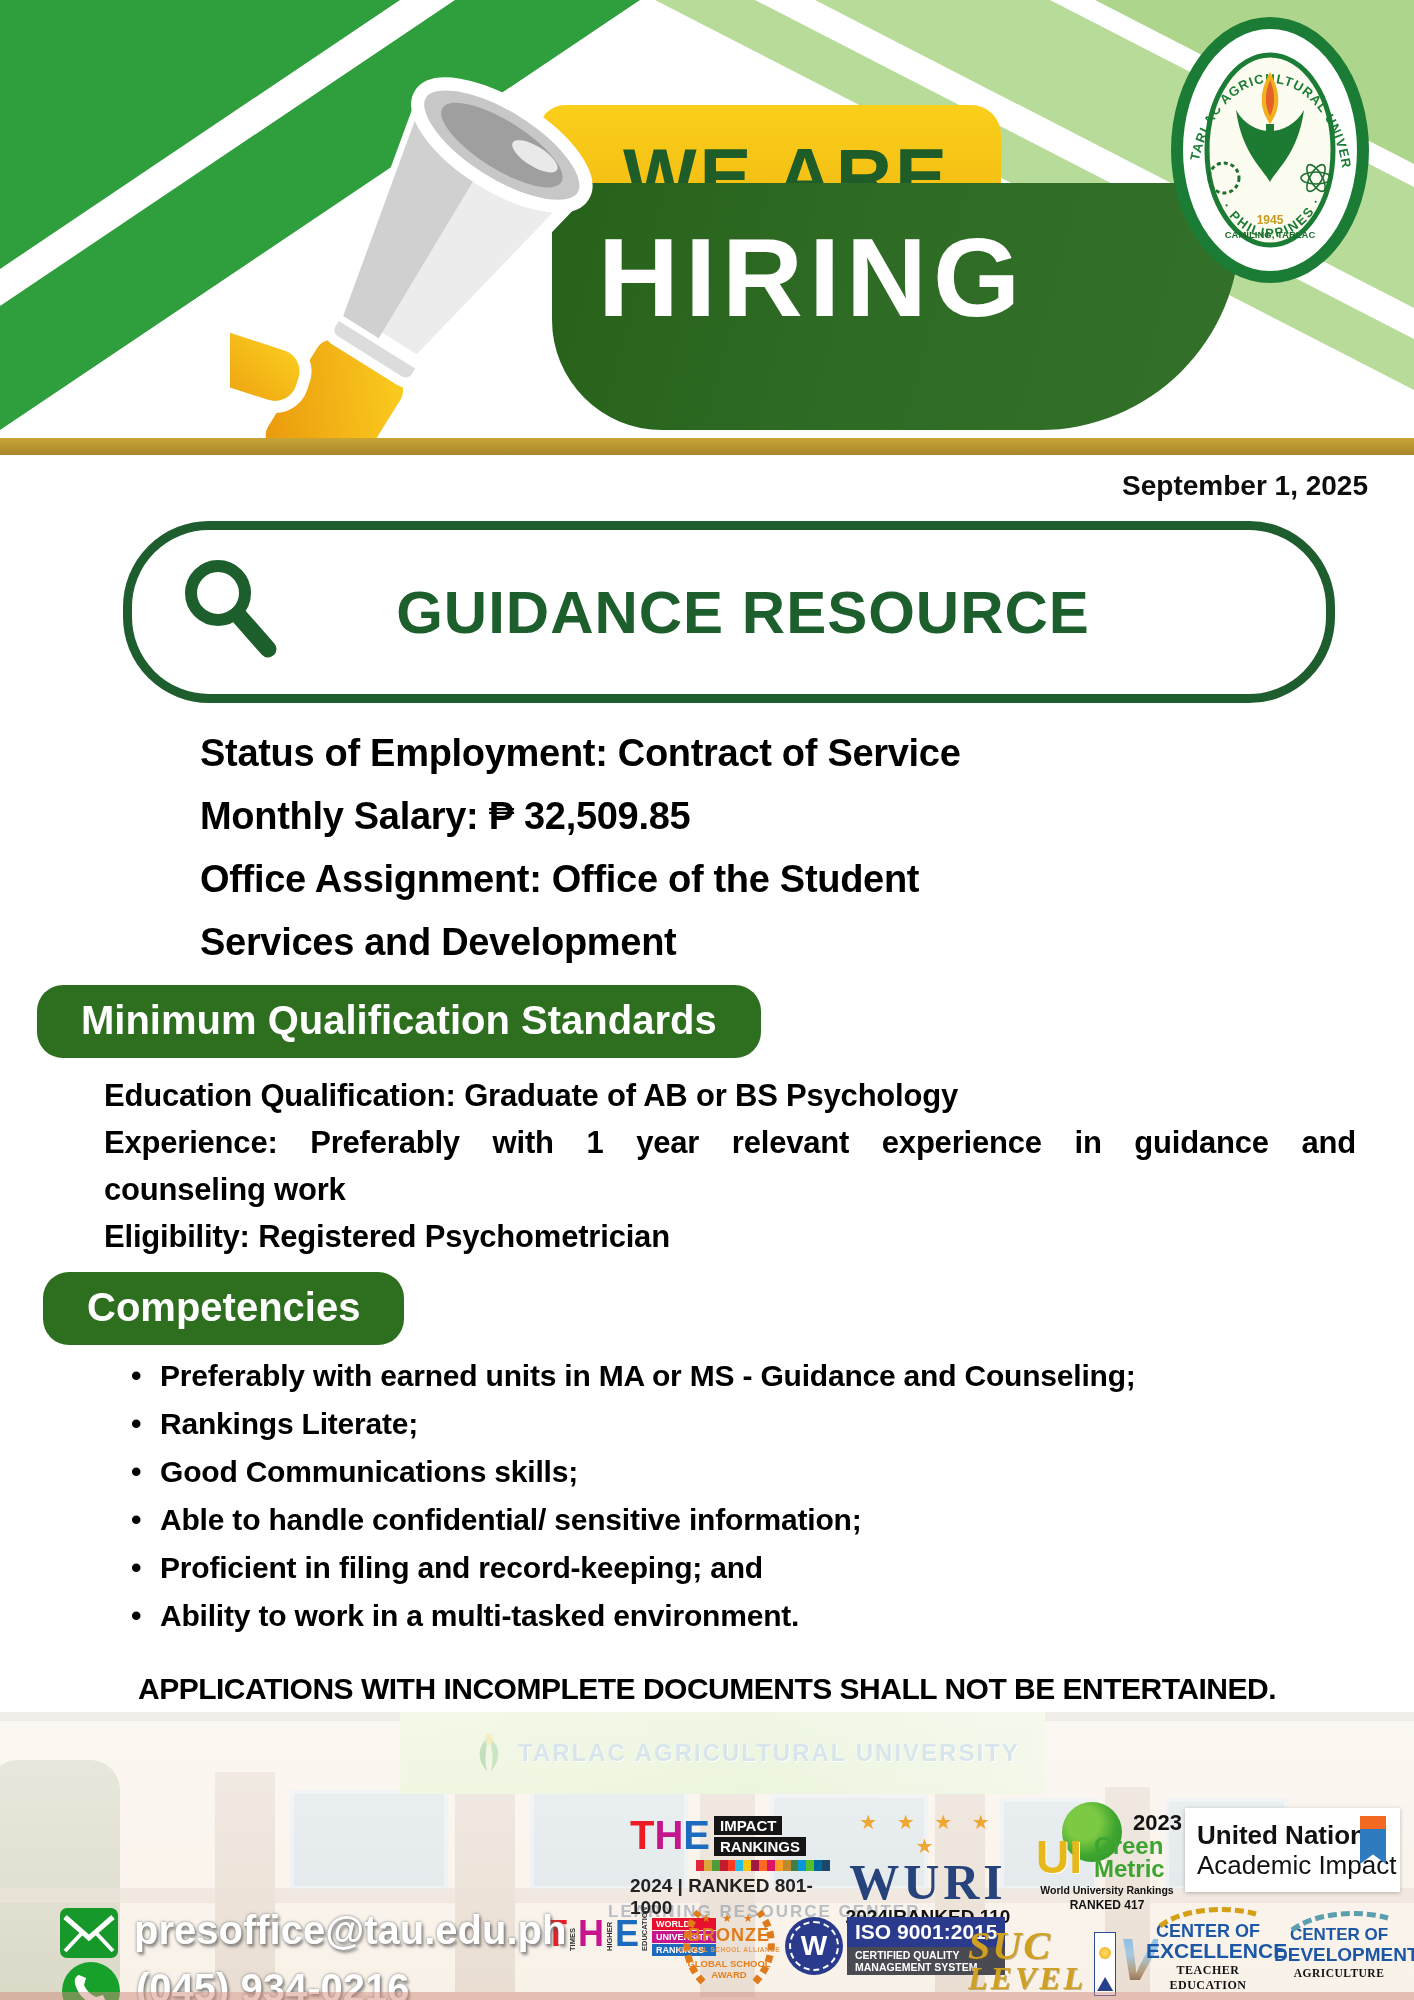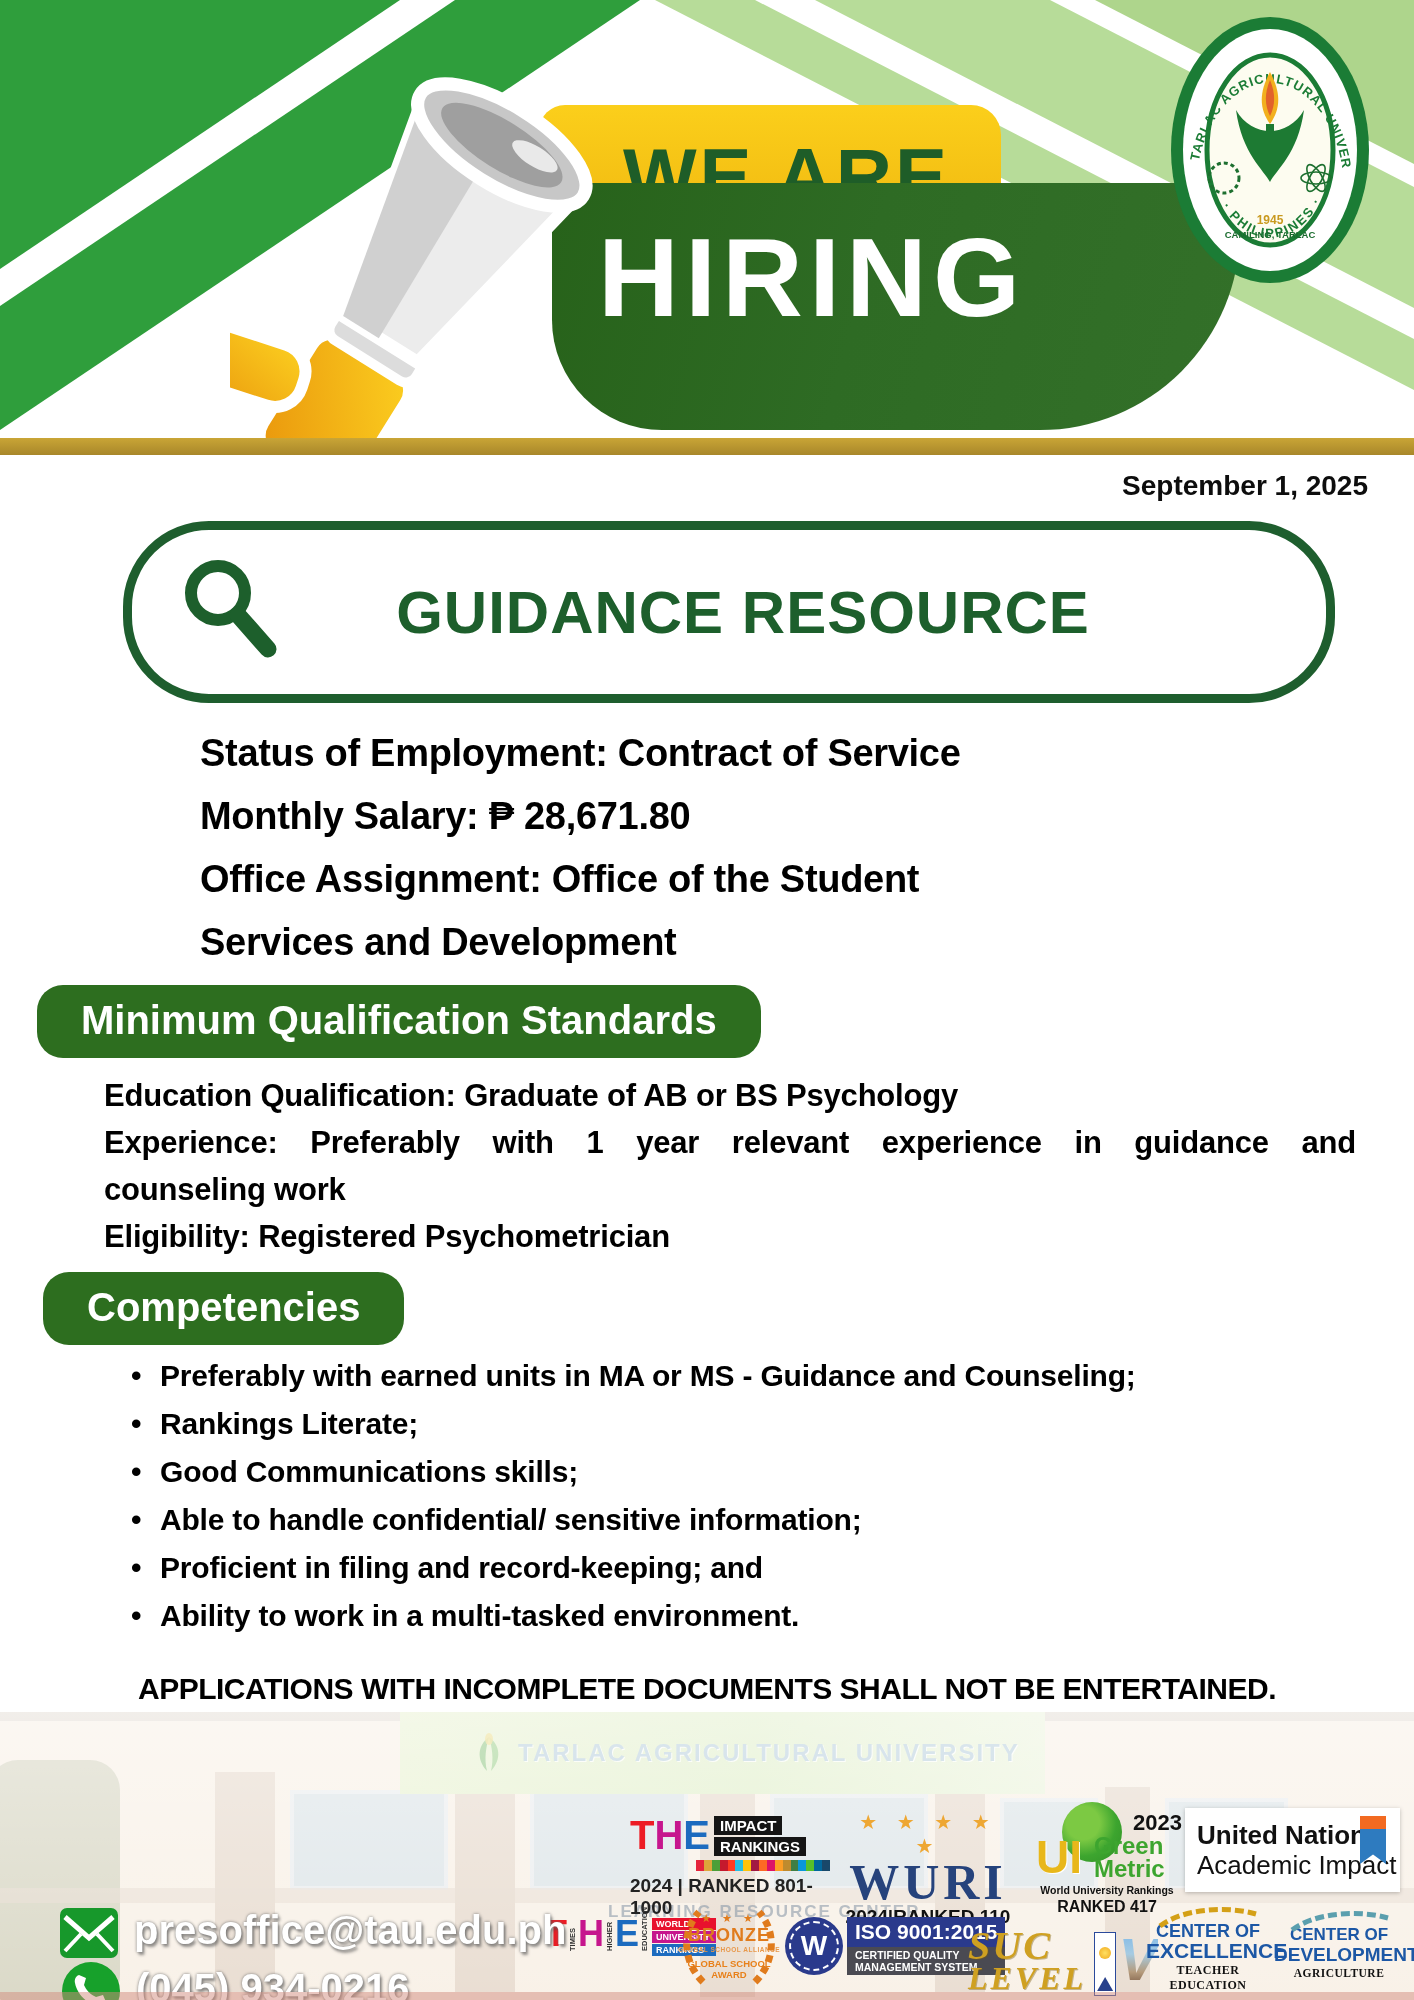--- a/index.html
+++ b/index.html
@@ -68,21 +68,21 @@
   #wuri-name{font-family:"Liberation Serif","DejaVu Serif",serif;font-size:50px;line-height:48px;
     font-weight:700;color:#26437c;letter-spacing:4px;}
   
   #gm-globe{position:absolute;left:30px;top:-6px;width:60px;height:60px;border-radius:50%;
     background:radial-gradient(circle at 35% 35%,#7cc943 0 30%,#3da52f 60%,#2f8f26);}
   #gm-ui{position:absolute;left:4px;top:22px;font-size:46px;font-weight:900;color:#e8b71a;
     text-shadow:1px 1px 0 #fff;}
   #gm-words{position:absolute;left:62px;top:26px;font-size:24px;line-height:23px;font-weight:700;color:#3da52f;}
   #gm-year{position:absolute;right:0;top:2px;font-size:22px;font-weight:900;color:#111;}
   #gm-sub{position:absolute;left:0;top:76px;width:150px;text-align:center;font-size:10.5px;font-weight:700;color:#111;}
-  #gm-rank{position:absolute;left:0;top:90px;width:150px;text-align:center;font-size:16px;font-weight:900;color:#111;}
+  #gm-rank{position:absolute;left:0;top:90px;width:150px;text-align:center;font-size:12px;font-weight:900;color:#111;}
   
   #logo-unai{width:215px;height:84px;background:#fff;box-shadow:0 1px 4px rgba(0,0,0,.25);}
   #unai-text{position:absolute;left:12px;top:12px;font-size:26px;line-height:30px;color:#111;}
   #unai-bookmark{position:absolute;right:14px;top:8px;width:26px;height:48px;
     background:linear-gradient(180deg,#f26a21 0 13px,#2e7bbf 13px);
     clip-path:polygon(0 0,100% 0,100% 100%,50% 80%,0 100%);}
   
   #logo-thewur{display:flex;align-items:flex-start;}
   .wur-letter{font-weight:900;font-size:36px;line-height:34px;}
   .wur-vert{writing-mode:vertical-rl;transform:rotate(180deg);font-size:7.5px;font-weight:700;color:#333;height:34px;margin:0 1px;}
@@ -200,21 +200,21 @@
   <div id="search-pill">
     <svg class="icon" width="100" height="110" viewBox="0 0 100 110">
       <circle cx="38" cy="36" r="27" fill="none" stroke="#1d5f2c" stroke-width="12"></circle>
       <line x1="58" y1="58" x2="88" y2="92" stroke="#1d5f2c" stroke-width="17" stroke-linecap="round"></line>
     </svg>
     <div class="title">GUIDANCE RESOURCE</div>
   </div>
 
   <div id="details">
     <div>Status of Employment: Contract of Service</div>
-    <div>Monthly Salary: ₱ 28,671.80</div>
+    <div>Monthly Salary: ₱ 32,509.85</div>
     <div>Office Assignment: Office of the Student</div>
     <div>Services and Development</div>
   </div>
 
   <div class="pill-heading" style="left:37px;top:985px;">Minimum Qualification Standards</div>
   <div id="qual-text">
     <div>Education Qualification: Graduate of AB or BS Psychology</div>
     <div class="justify-line">Experience: Preferably with 1 year relevant experience in guidance and</div>
     <div>counseling work</div>
     <div>Eligibility:  Registered Psychometrician</div>

